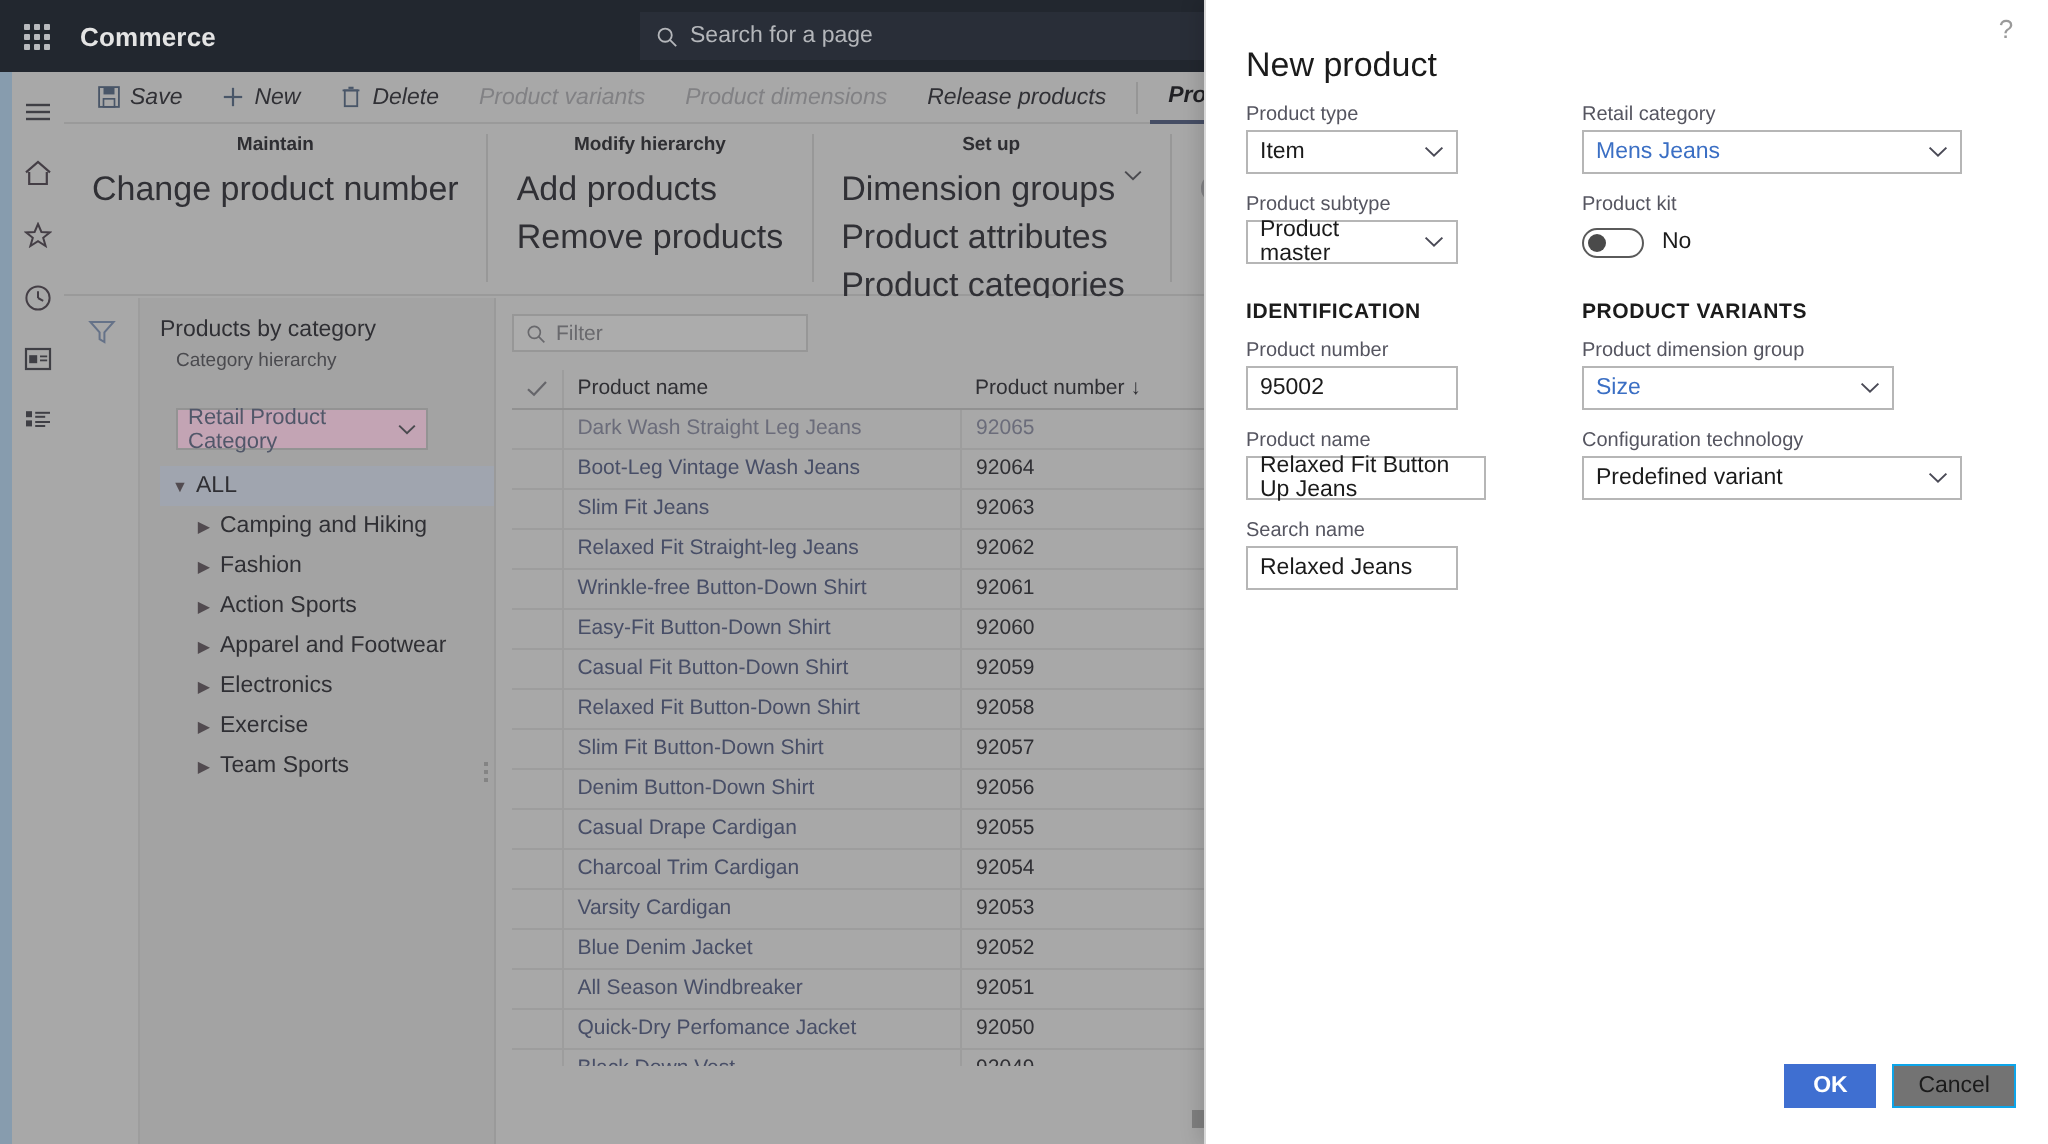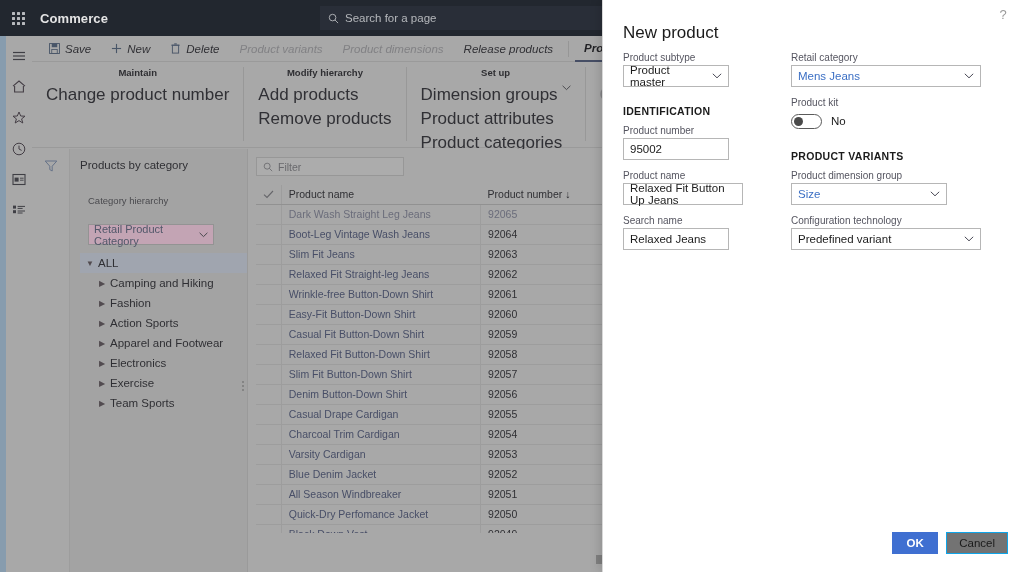--- a/index.html
+++ b/index.html
@@ -164,21 +164,21 @@
   }
 
   
   .treepanel {
     width: 178px;
     background: #b3b3b3;
     padding: 10px 0 0 10px;
     position: relative;
     border-right: 1px solid #a8a8a8;
   }
-  .tp-title { font-size: 11.5px; color: #2b2b36; margin-bottom: 24px; }
+  .tp-title { font-size: 11.5px; color: #2b2b36; margin-bottom: 4px; }
   .tp-label { font-size: 9.5px; color: #4a4a55; margin-left: 8px; margin-bottom: 18px; }
   .tp-select {
     margin-left: 8px;
     width: 126px; height: 21px;
     background: #f9a8d4;
     border: 1px solid #a0a0a0;
     display: flex; align-items: center; justify-content: space-between;
     padding: 0 5px;
     font-size: 11px;
     color: #4a5a88;
@@ -784,20 +784,31 @@
 
   <div class="dialog">
 
     <div class="dlg-help">?</div>
     <div class="dlg-title">New product</div>
 
     <div class="dlg-body">
 
       <div class="fcol left">
 
+        <div class="fld">
+          <span class="flabel">Product type</span>
+          <div class="finput fselect w106">
+            <span>Item</span>
+            <span class="chev">
+              <svg width="10" height="6" viewBox="0 0 10 6">
+                  <path d="M0.8 0.8 L5 4.8 L9.2 0.8" fill="none" stroke="#4a4a56" stroke-width="1"></path>
+                </svg>
+            </span>
+          </div>
+        </div>
 
         <div class="fld">
           <span class="flabel">Product subtype</span>
           <div class="finput fselect w106">
             <span>Product master</span>
             <span class="chev">
               <svg width="10" height="6" viewBox="0 0 10 6">
                   <path d="M0.8 0.8 L5 4.8 L9.2 0.8" fill="none" stroke="#4a4a56" stroke-width="1"></path>
                 </svg>
             </span>

